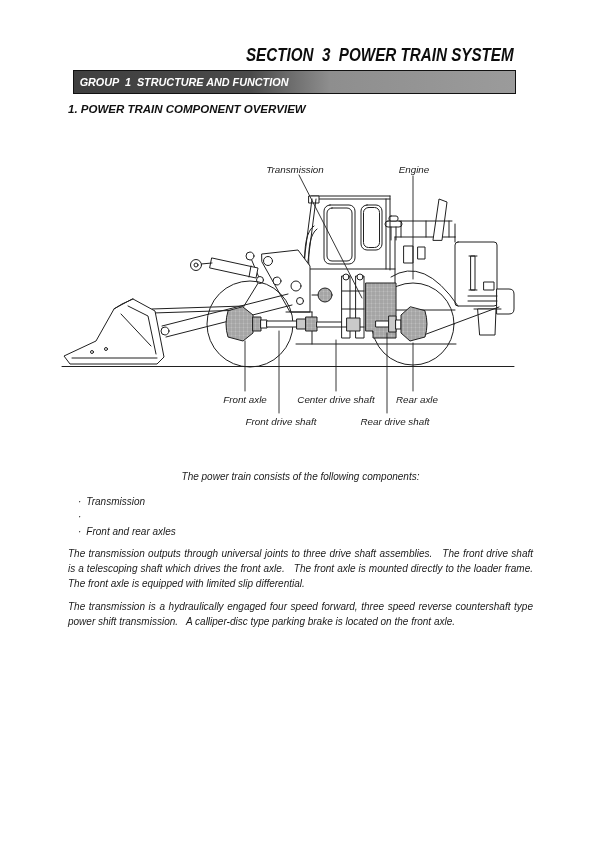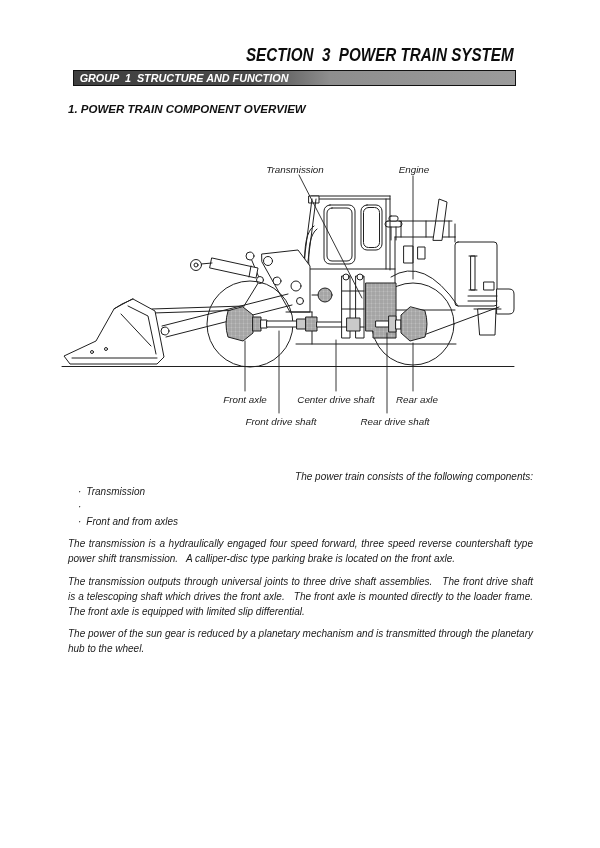--- a/index.html
+++ b/index.html
@@ -8,21 +8,21 @@
     font-family:"Liberation Sans", sans-serif;color:#1a1a1a;overflow:hidden;
     margin:0 auto;
     font-style:italic;
   }
   .section-title{
     position:absolute;top:44px;right:86px;
     font-size:19px;font-weight:bold;color:#0d0d0d;white-space:pre;
     transform:scaleX(0.8);transform-origin:100% 50%;
   }
   .group-bar{
-    position:absolute;left:73px;top:70px;width:443px;height:16px;
+    position:absolute;left:73px;top:70px;width:443px;height:24px;
     border:1px solid #111;box-sizing:border-box;
     background:linear-gradient(90deg,#3f3f3f 0%,#4a4a4a 40%,#8e8e8e 58%,#9b9b9b 100%);
     display:flex;align-items:center;
   }
   .group-bar .bar-label{
     color:#ffffff;font-weight:bold;font-size:11.5px;white-space:pre;
     padding-left:6px;transform:scaleX(0.94);transform-origin:0 50%;
   }
   .heading1{
     position:absolute;left:68px;top:103px;
@@ -31,21 +31,21 @@
   .diagram{position:absolute;left:55px;top:158px;width:480px;height:275px;}
   .diagram text{
     font-family:"Liberation Sans", sans-serif;font-size:9.8px;fill:#1a1a1a;
     stroke:none;text-anchor:middle;
   }
   .body-text{
     position:absolute;left:68px;top:469px;width:465px;
     font-size:10px;line-height:15px;text-align:justify;
   }
   .body-text p{margin:0 0 7.5px 0;white-space:pre-wrap;}
-  .body-text p.intro{margin-bottom:0;text-align:right;}
+  .body-text p.intro{margin-bottom:10px;text-align:center;}
   .bullets{margin:0 0 7px 0;padding-left:10px;}
   .bullet{display:flex;gap:5px;text-align:left;}
   .footer{
     position:absolute;left:0;right:0;top:788px;text-align:center;
     font-size:10.5px;color:#1a1a1a;
   }
 </style>
 </head>
 <body>
 
@@ -178,22 +178,21 @@
     <div class="bullets">
       <div class="bullet">
         <span>·</span>
         <span>Transmission</span>
       </div>
       <div class="bullet">
         <span>·</span>
       </div>
       <div class="bullet">
         <span>·</span>
-        <span>Front and from axles</span>
+        <span>Front and rear axles</span>
       </div>
     </div>
 
+    <p>The transmission outputs through universal joints to three drive shaft assemblies.   The front drive shaft is a telescoping shaft which drives the front axle.   The front axle is mounted directly to the loader frame.  The front axle is equipped with limited slip differential.</p>
     <p>The transmission is a hydraulically engaged four speed forward, three speed reverse countershaft type power shift transmission.   A calliper-disc type parking brake is located on the front axle.</p>
-    <p>The transmission outputs through universal joints to three drive shaft assemblies.   The front drive shaft is a telescoping shaft which drives the front axle.   The front axle is mounted directly to the loader frame.  The front axle is equipped with limited slip differential.</p>
-    <p>The power of the sun gear is reduced by a planetary mechanism and is transmitted through the planetary hub to the wheel.</p>
   </div>
 
 </div>
 
 </body></html>

